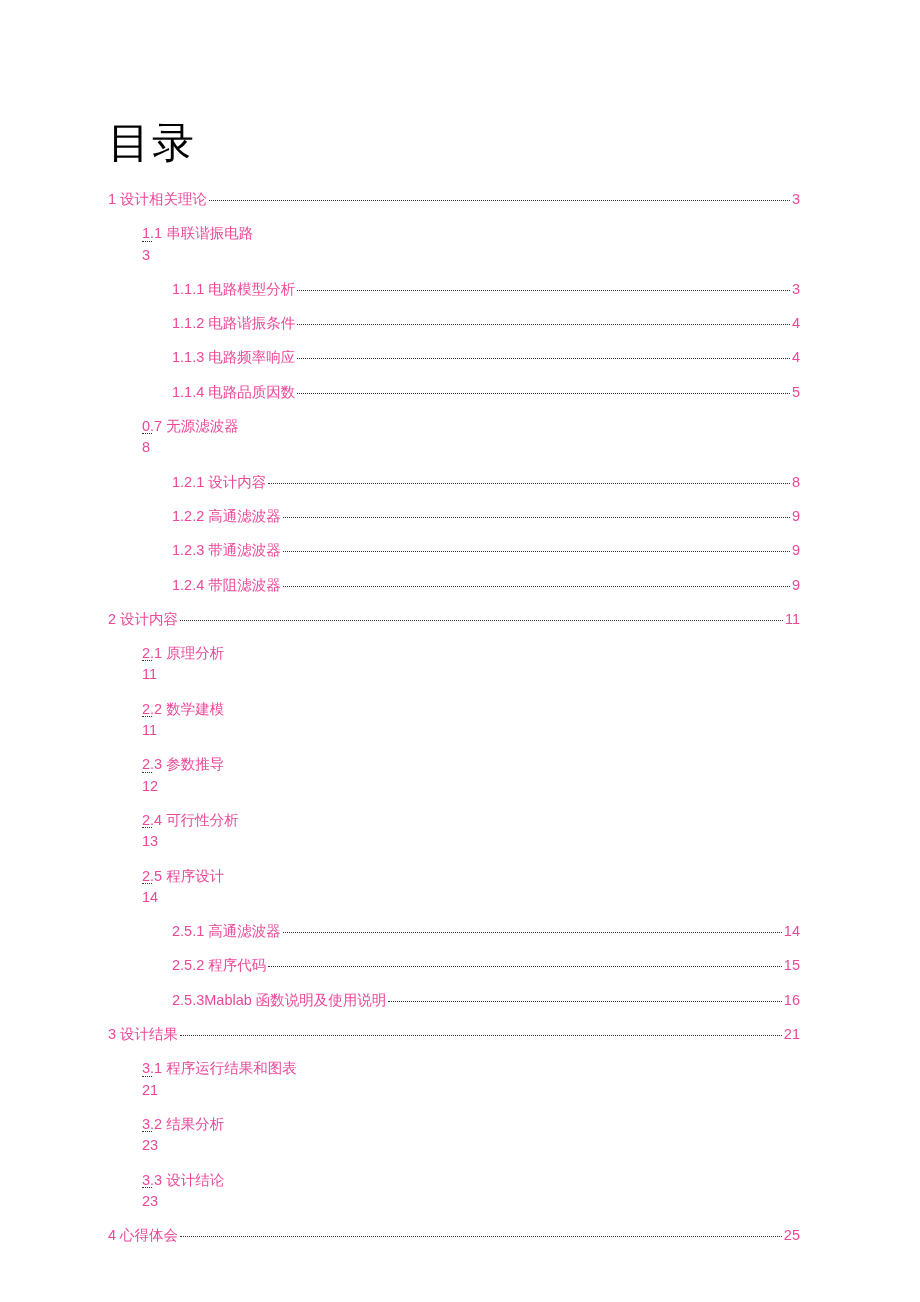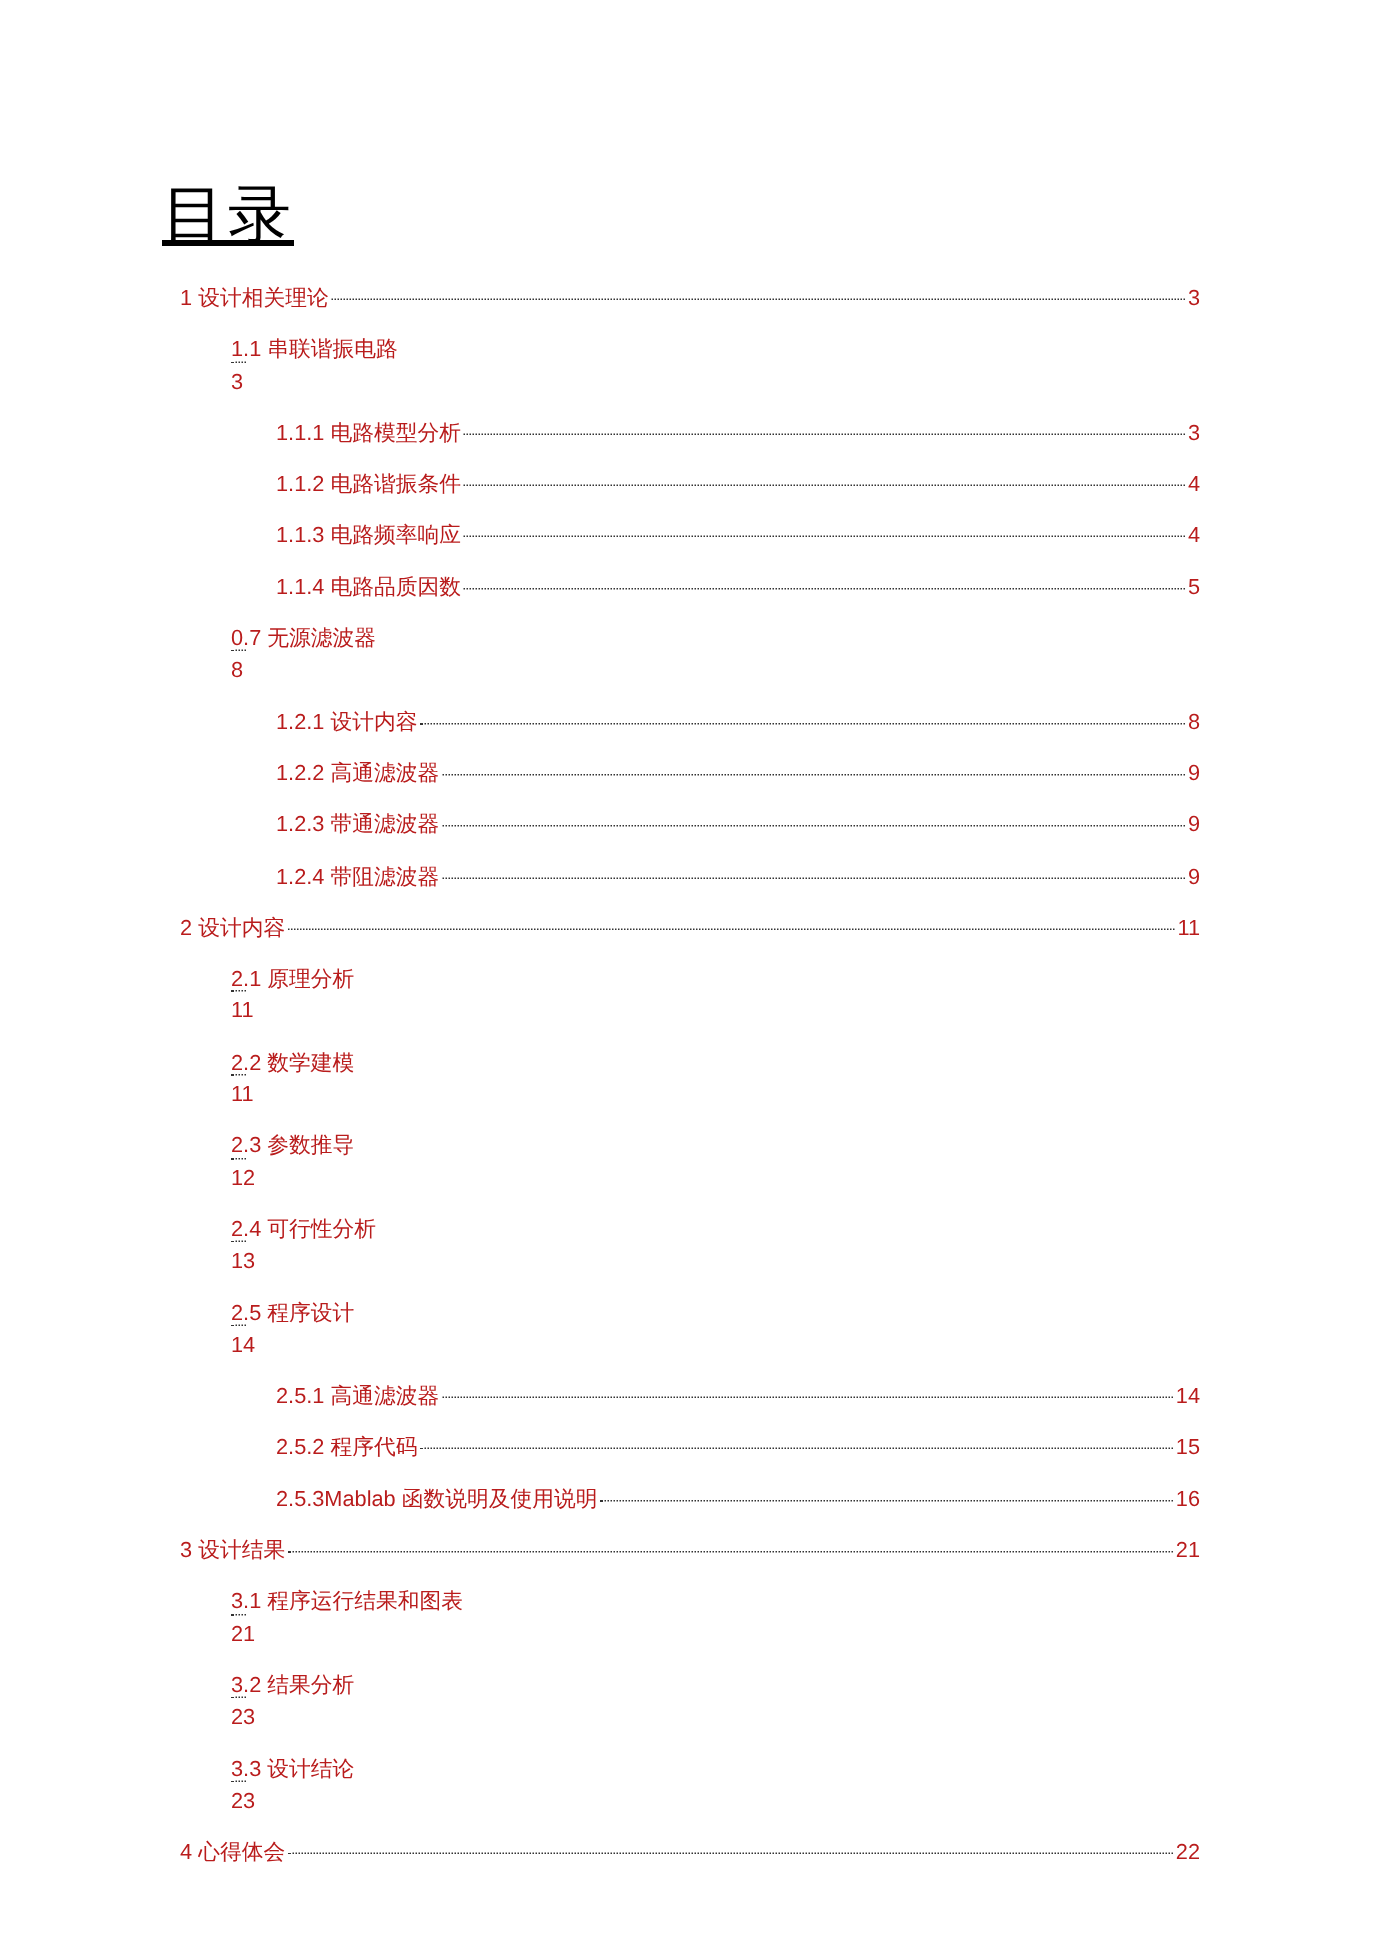--- a/index.html
+++ b/index.html
@@ -16,26 +16,24 @@
     }
     .page {
       padding: 115px 120px 0 108px;
     }
     .title {
       font-size: 42px;
       font-weight: normal;
       font-family: "SimSun", "宋体", serif;
       margin-bottom: 18px;
       letter-spacing: 2px;
-      text-decoration: underline;
     }
     .toc {
       font-size: 14.5px;
-      color: #b91c1c;
-      margin-left: 12px;
+      color: #ec4899;
     }
     .toc-entry {
       display: flex;
       align-items: baseline;
       margin-bottom: 14px;
       line-height: 1.4;
     }
     .toc-entry.level-1 {
       padding-left: 0;
     }
@@ -185,16 +183,16 @@
         <span class="toc-page">23</span>
       </div>
       <div class="toc-entry level-2">
         <span class="toc-label">3.3 设计结论</span>
         <span class="toc-dots"></span>
         <span class="toc-page">23</span>
       </div>
       <div class="toc-entry level-1">
         <span class="toc-label">4 心得体会</span>
         <span class="toc-dots"></span>
-        <span class="toc-page">22</span>
+        <span class="toc-page">25</span>
       </div>
     </div>
 </div>
 
 </body></html>

